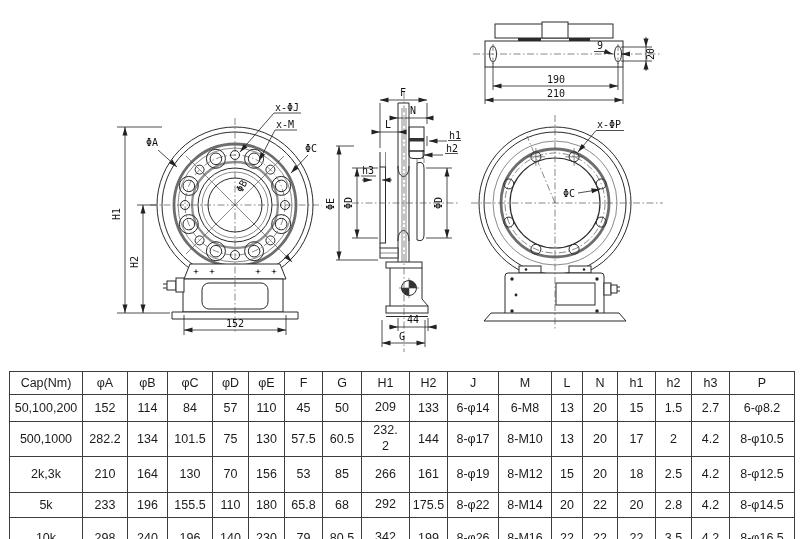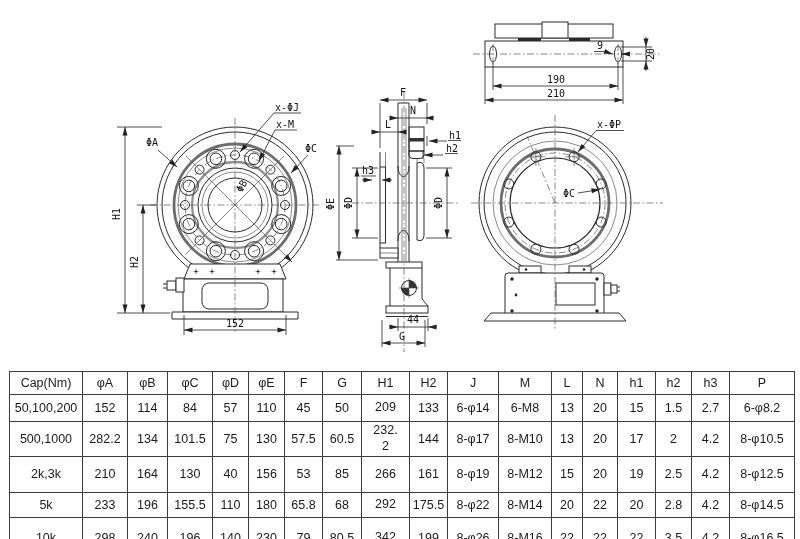--- a/index.html
+++ b/index.html
@@ -397,31 +397,31 @@
         <td>17</td>
         <td>2</td>
         <td>4.2</td>
         <td>8-φ10.5</td>
       </tr>
       <tr style="height: 36px;">
         <td>2k,3k</td>
         <td>210</td>
         <td>164</td>
         <td>130</td>
-        <td>40</td>
+        <td>70</td>
         <td>156</td>
         <td>53</td>
         <td>85</td>
         <td><span class="h1wrap">266</span></td>
         <td>161</td>
         <td>8-φ19</td>
         <td>8-M12</td>
         <td>15</td>
         <td>20</td>
-        <td>19</td>
+        <td>18</td>
         <td>2.5</td>
         <td>4.2</td>
         <td>8-φ12.5</td>
       </tr>
       <tr style="height: 25px;">
         <td>5k</td>
         <td>233</td>
         <td>196</td>
         <td>155.5</td>
         <td>110</td>

